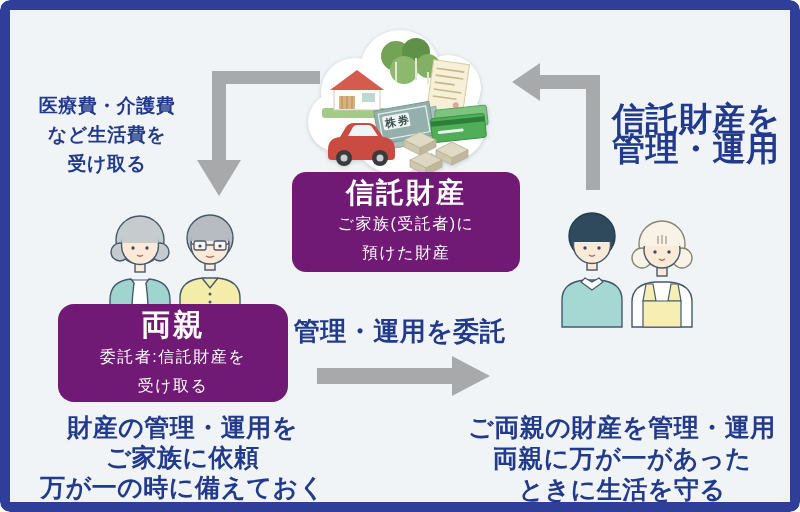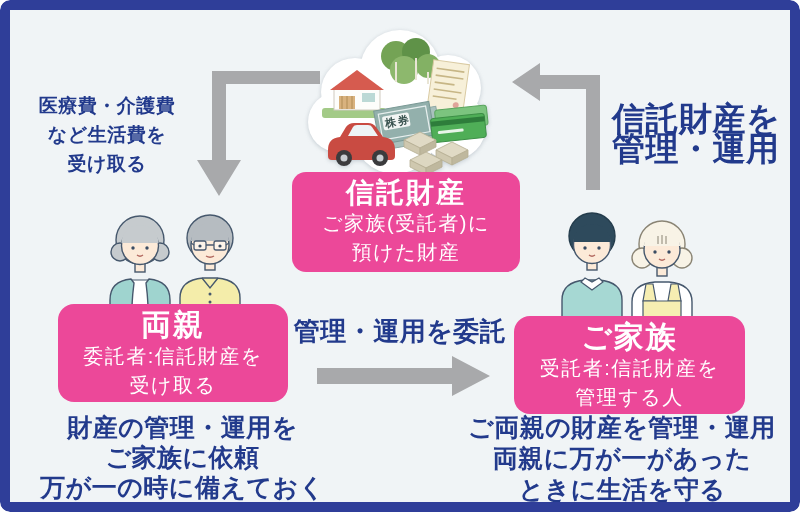--- a/index.html
+++ b/index.html
@@ -9,26 +9,26 @@
     overflow:hidden;border-radius:10px;
   }
   .frame-border{
     position:absolute;inset:0;border:10px solid #2f3e99;border-radius:10px;
     pointer-events:none;z-index:10;
   }
   .layer{position:absolute;z-index:1;}
   .illus{position:absolute;z-index:2;}
   .cloud-svg{filter:drop-shadow(0 1px 2px rgba(110,125,140,.35));}
   .navy-box{
-    position:absolute;z-index:4;background:#ec4899;color:#ffffff;
+    position:absolute;z-index:4;background:#701a75;color:#ffffff;
     text-align:center;border-radius:16px;box-sizing:border-box;padding-top:4px;
   }
   .box-title{font-weight:700;font-size:30px;line-height:34px;letter-spacing:2px;}
   .box-title.mid{font-size:28px;line-height:32px;}
-  .box-sub{font-size:20px;line-height:29px;letter-spacing:1.5px;font-weight:400;}
+  .box-sub{font-size:16px;line-height:29px;letter-spacing:1.5px;font-weight:400;}
   .label{
     position:absolute;z-index:4;color:#223a8c;font-weight:700;
     text-align:center;letter-spacing:0.5px;
   }
   .label span{display:block;}
   .lab-receive{left:4px;top:91px;width:206px;font-size:19px;line-height:29px;}
   .lab-manage{left:612px;top:104px;width:170px;font-size:33px;line-height:30px;text-align:left;}
   .lab-entrust{left:285px;top:316px;width:230px;font-size:26px;line-height:30px;}
   .note-parents{left:15px;top:412px;width:335px;font-size:25px;line-height:30px;}
   .note-family{left:448px;top:412px;width:348px;font-size:25px;line-height:31px;}
@@ -188,25 +188,20 @@
     <div class="box-sub">ご家族(受託者)に</div>
     <div class="box-sub">預けた財産</div>
   </div>
 
   <div class="navy-box" style="left:58px;top:304px;width:230px;height:98px;">
     <div class="box-title">両親</div>
     <div class="box-sub">委託者:信託財産を</div>
     <div class="box-sub">受け取る</div>
   </div>
 
-  <div class="navy-box" style="left:514px;top:316px;width:231px;height:98px;">
-    <div class="box-title">ご家族</div>
-    <div class="box-sub">受託者:信託財産を</div>
-    <div class="box-sub">管理する人</div>
-  </div>
 
   <div class="label lab-receive">
     <span>医療費・介護費</span>
     <span>など生活費を</span>
     <span>受け取る</span>
   </div>
 
   <div class="label lab-manage">
     <span>信託財産を</span>
     <span>管理・運用</span>

